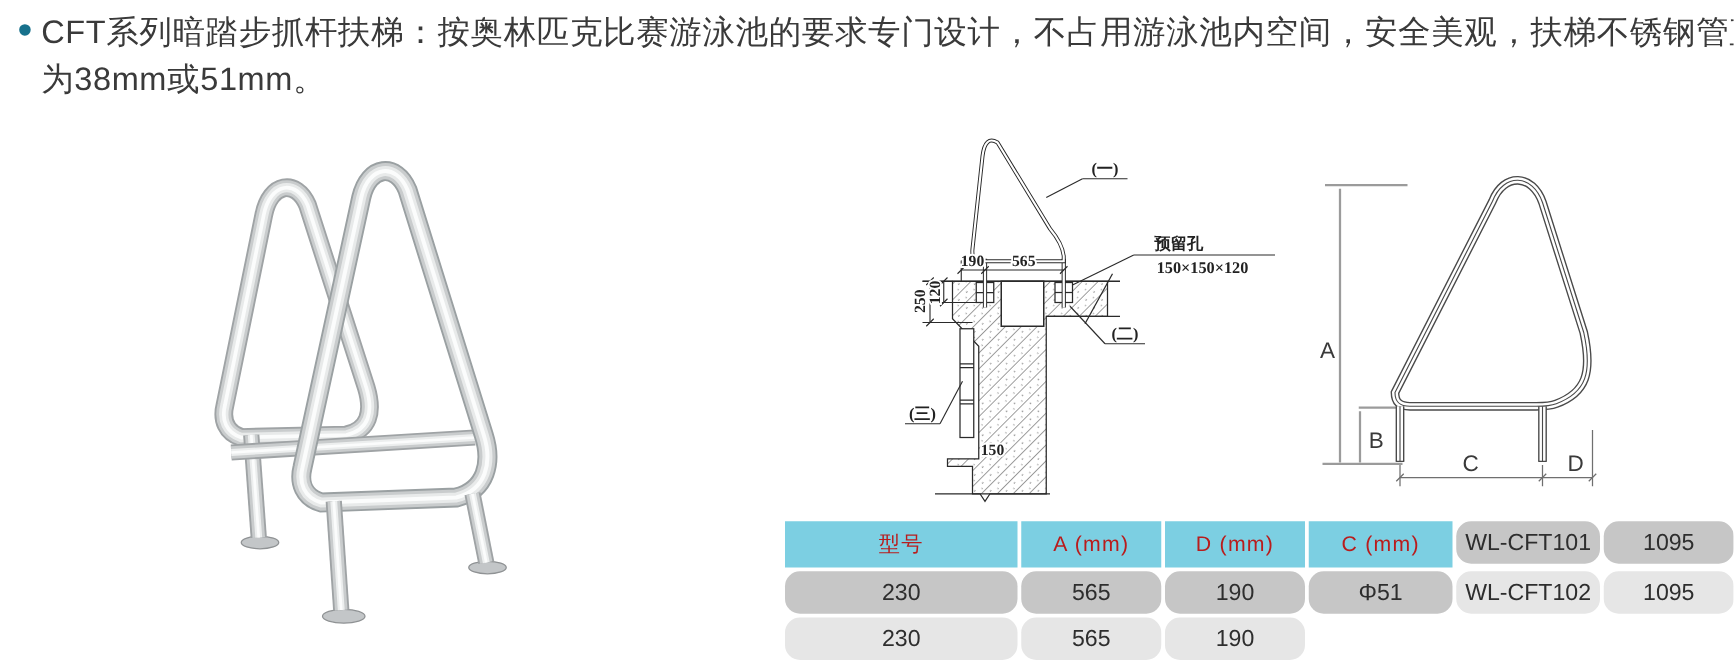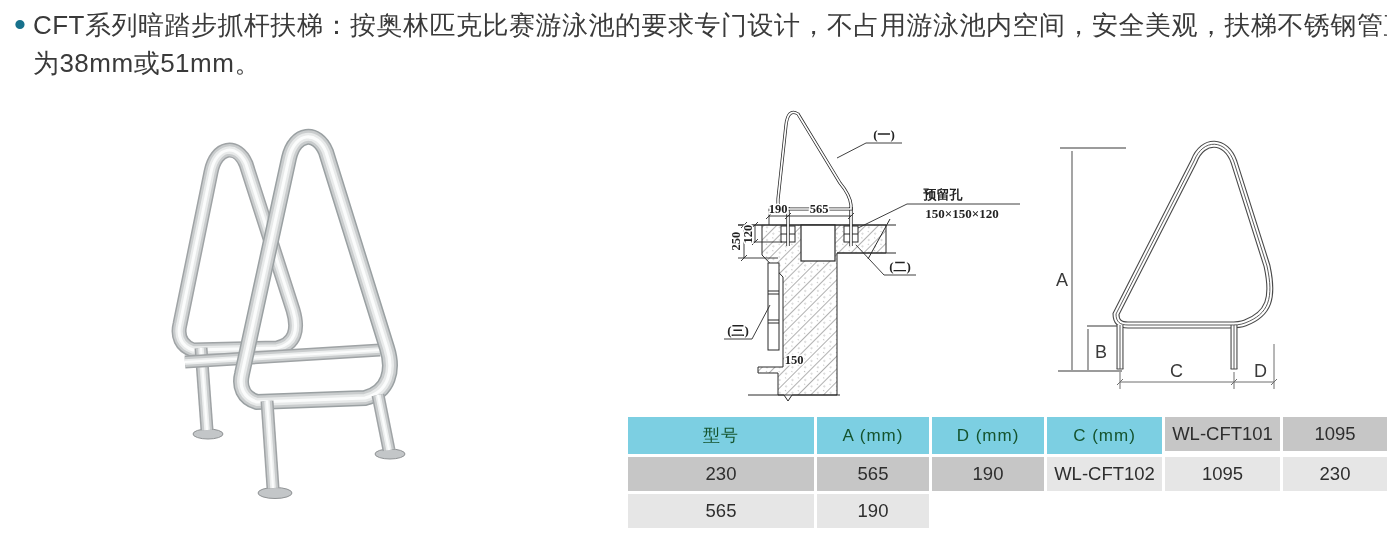--- a/index.html
+++ b/index.html
@@ -18,22 +18,22 @@
   svg text{font-family:"Liberation Serif",serif;}
   .dim-num{font-weight:bold;font-size:12.5px;fill:#222;paint-order:stroke;stroke:#fff;stroke-width:3px;}
   .callout{font-weight:bold;font-size:13px;fill:#222;}
   .abc-label{font-family:"Liberation Sans",sans-serif;font-size:18px;fill:#3a3a3a;}
   
   .spec-table{position:absolute;left:628px;top:417px;width:759px;
       display:grid;grid-template-columns:186px 112px 112px 115px 115px 104px;
       gap:3px;background:#fff;}
   .spec-table .cell{display:flex;align-items:center;justify-content:center;}
   .spec-table .th{background:var(--table-header-bg,#7ccfe2);height:37px;
-      font-size:17px;color:#14532d;letter-spacing:1px;}
-  .spec-table .td{height:34px;font-size:18.5px;color:#2e2e2e;}
+      font-size:17px;color:#b91c1c;letter-spacing:1px;}
+  .spec-table .td{height:34px;font-size:18.5px;color:#2e2e2e;border-radius:12px;}
   .row-odd{background:var(--table-row-odd-bg,#c6c6c6);}
   .row-even{background:var(--table-row-even-bg,#e6e6e6);}
 </style>
 </head>
 <body>
 
 <div class="page">
 
   <div class="intro">
     <span class="bullet">•</span>
@@ -213,20 +213,21 @@
     <div class="cell th">型号</div>
     <div class="cell th">A (mm)</div>
     <div class="cell th">D (mm)</div>
     <div class="cell th">C (mm)</div>
 
     <div class="cell td row-odd">WL-CFT101</div>
     <div class="cell td row-odd">1095</div>
     <div class="cell td row-odd">230</div>
     <div class="cell td row-odd">565</div>
     <div class="cell td row-odd">190</div>
+    <div class="cell td row-odd">Φ51</div>
 
     <div class="cell td row-even">WL-CFT102</div>
     <div class="cell td row-even">1095</div>
     <div class="cell td row-even">230</div>
     <div class="cell td row-even">565</div>
     <div class="cell td row-even">190</div>
   </div>
 
 </div>
 

